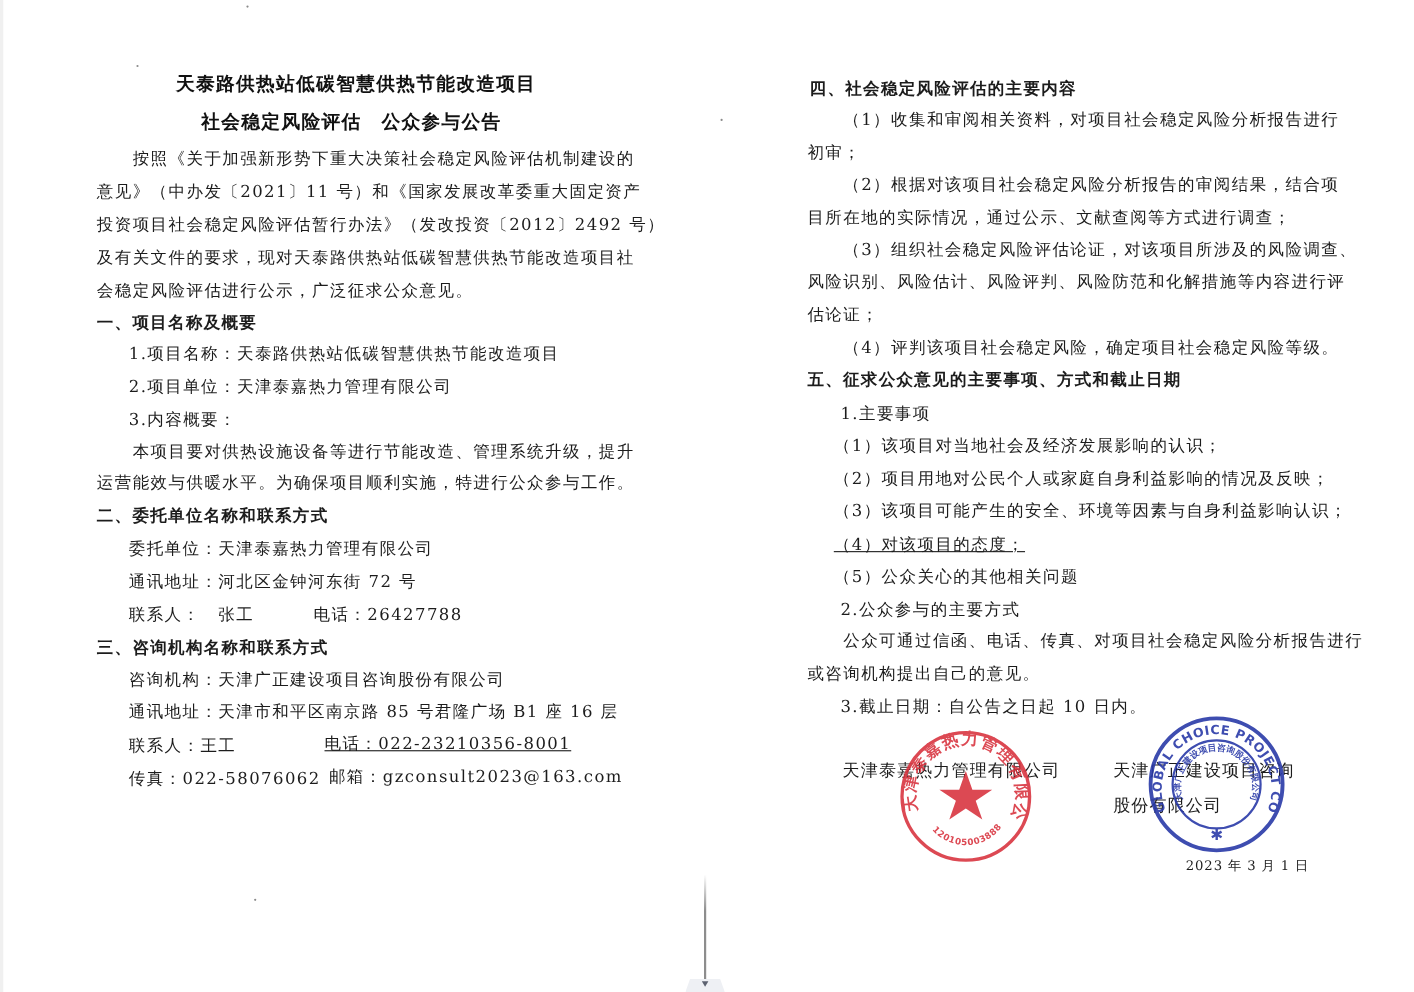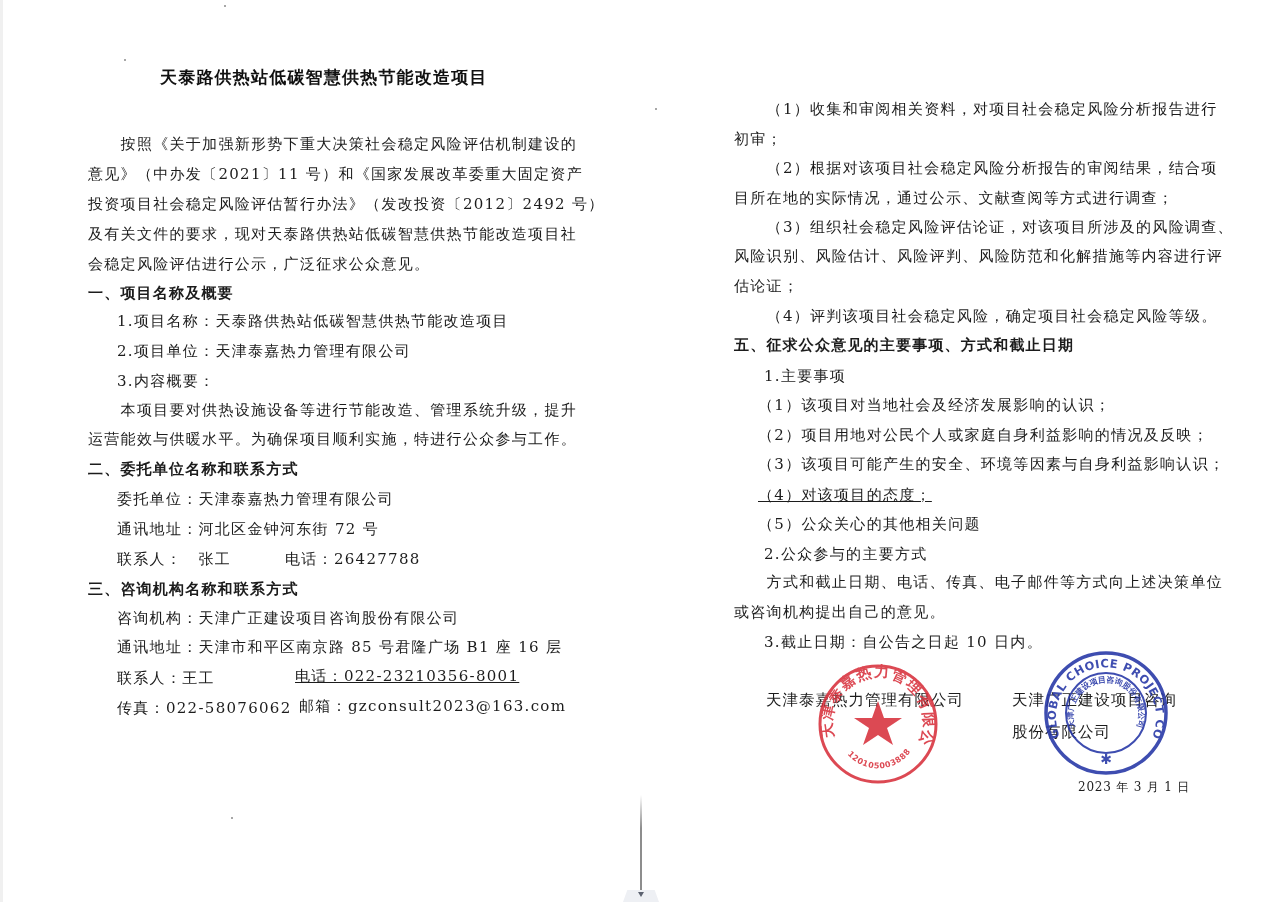--- a/index.html
+++ b/index.html
@@ -33,20 +33,21 @@
 <body>
 
 <div class="left-edge"></div>
 
 <div class="page page-left">
   <div class="speck" style="left:224px;top:5px;"></div>
   <div class="speck" style="left:124px;top:59px;"></div>
   <div class="speck" style="left:231px;top:817px;"></div>
 
   <div class="line title" style="left:160px;top:67px;">天泰路供热站低碳智慧供热节能改造项目</div>
+  <div class="line title" style="left:183px;top:101px;">社会稳定风险评估　公众参与公告</div>
 
   <div class="line" style="left:88px;top:134px;">　　按照《关于加强新形势下重大决策社会稳定风险评估机制建设的</div>
   <div class="line" style="left:88px;top:164px;">意见》（中办发〔2021〕11 号）和《国家发展改革委重大固定资产</div>
   <div class="line" style="left:88px;top:194px;">投资项目社会稳定风险评估暂行办法》（发改投资〔2012〕2492 号）</div>
   <div class="line" style="left:88px;top:224px;">及有关文件的要求，现对天泰路供热站低碳智慧供热节能改造项目社</div>
   <div class="line" style="left:88px;top:254px;">会稳定风险评估进行公示，广泛征求公众意见。</div>
 
   <div class="line heading" style="left:88px;top:283px;">一、项目名称及概要</div>
   <div class="line" style="left:117px;top:311px;">1.项目名称：天泰路供热站低碳智慧供热节能改造项目</div>
   <div class="line" style="left:117px;top:341px;">2.项目单位：天津泰嘉热力管理有限公司</div>
@@ -68,38 +69,39 @@
   <div class="line" style="left:117px;top:698px;">传真：022-58076062</div>
   <div class="line" style="left:299px;top:696px;">邮箱：gzconsult2023@163.com</div>
 </div>
 
 <div class="divider"></div>
 <div class="divider-tab"></div>
 
 <div class="page page-right">
   <div class="speck" style="left:15px;top:108px;"></div>
 
+  <div class="line heading" style="left:96px;top:70px;">四、社会稳定风险评估的主要内容</div>
   <div class="line" style="left:94px;top:99px;">　　（1）收集和审阅相关资料，对项目社会稳定风险分析报告进行</div>
   <div class="line" style="left:94px;top:129px;">初审；</div>
   <div class="line" style="left:94px;top:158px;">　　（2）根据对该项目社会稳定风险分析报告的审阅结果，结合项</div>
   <div class="line" style="left:94px;top:188px;">目所在地的实际情况，通过公示、文献查阅等方式进行调查；</div>
   <div class="line" style="left:94px;top:217px;">　　（3）组织社会稳定风险评估论证，对该项目所涉及的风险调查、</div>
   <div class="line" style="left:94px;top:246px;">风险识别、风险估计、风险评判、风险防范和化解措施等内容进行评</div>
   <div class="line" style="left:94px;top:276px;">估论证；</div>
   <div class="line" style="left:94px;top:306px;">　　（4）评判该项目社会稳定风险，确定项目社会稳定风险等级。</div>
 
   <div class="line heading" style="left:94px;top:335px;">五、征求公众意见的主要事项、方式和截止日期</div>
   <div class="line" style="left:124px;top:366px;">1.主要事项</div>
   <div class="line" style="left:118px;top:395px;">（1）该项目对当地社会及经济发展影响的认识；</div>
   <div class="line" style="left:118px;top:425px;">（2）项目用地对公民个人或家庭自身利益影响的情况及反映；</div>
   <div class="line" style="left:118px;top:454px;">（3）该项目可能产生的安全、环境等因素与自身利益影响认识；</div>
   <div class="line" style="left:118px;top:485px;text-decoration:underline;">（4）对该项目的态度；</div>
   <div class="line" style="left:118px;top:514px;">（5）公众关心的其他相关问题</div>
   <div class="line" style="left:124px;top:544px;">2.公众参与的主要方式</div>
-  <div class="line" style="left:94px;top:572px;">　　方式和截止日期、电话、传真、电子邮件等方式向上述决策单位</div>
+  <div class="line" style="left:94px;top:572px;">　　公众可通过信函、电话、传真、对项目社会稳定风险分析报告进行</div>
   <div class="line" style="left:94px;top:602px;">或咨询机构提出自己的意见。</div>
   <div class="line" style="left:124px;top:632px;">3.截止日期：自公告之日起 10 日内。</div>
 
   <div class="line" style="left:126px;top:690px;font-size:15.5px;letter-spacing:1px;">天津泰嘉热力管理有限公司</div>
   <div class="line" style="left:372px;top:690px;font-size:15.5px;letter-spacing:1px;">天津广正建设项目咨询</div>
   <div class="line" style="left:372px;top:722px;font-size:15.5px;letter-spacing:1px;">股份有限公司</div>
   <div class="line" style="left:438px;top:777px;font-size:12px;letter-spacing:0.8px;">2023 年 3 月 1 日</div>
 
   <svg class="seal" style="left:175px;top:661px;opacity:0.88;" width="126" height="126" viewBox="0 0 126 126">
     <defs>

